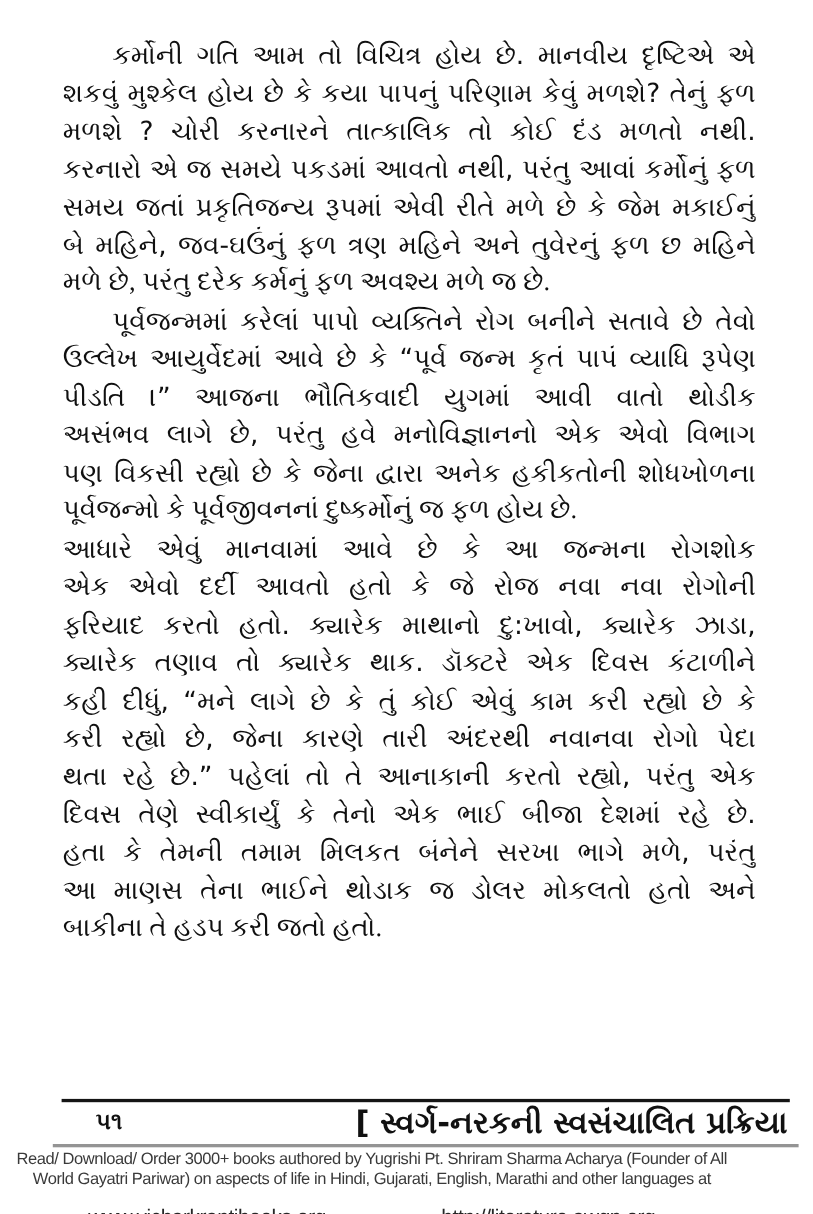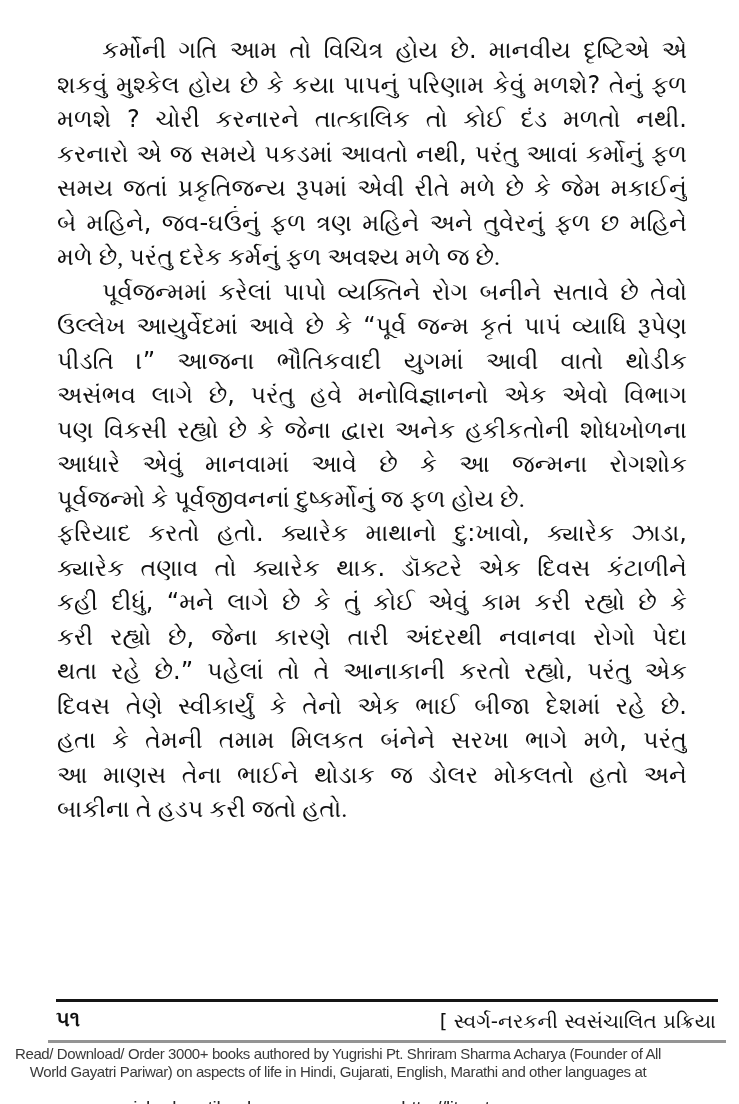--- a/index.html
+++ b/index.html
@@ -53,24 +53,25 @@
     width: 660px;
     display: flex;
     justify-content: space-between;
     align-items: flex-start;
     color: #111111;
   }
   .page-num {
     font-size: 21px;
     font-weight: bold;
     line-height: 30px;
+    margin-left: 31px;
   }
   .running-title {
-    font-size: 20px;
-    font-weight: normal;
+    font-size: 28px;
+    font-weight: bold;
     line-height: 34px;
   }
   .banner-rule {
     position: absolute;
     left: 48px;
     top: 1040px;
     width: 678px;
     height: 3px;
     background: #949494;
   }
@@ -109,22 +110,23 @@
       <div class="line"><span>મળશે ? ચોરી કરનારને તાત્કાલિક તો કોઈ દંડ મળતો નથી. વ્યભિચાર</span></div>
       <div class="line"><span>કરનારો એ જ સમયે પકડમાં આવતો નથી, પરંતુ આવાં કર્મોનું ફળ</span></div>
       <div class="line"><span>સમય જતાં પ્રકૃતિજન્ય રૂપમાં એવી રીતે મળે છે કે જેમ મકાઈનું ફળ</span></div>
       <div class="line"><span>બે મહિને, જવ-ઘઉંનું ફળ ત્રણ મહિને અને તુવેરનું ફળ છ મહિને</span></div>
       <div class="line plast"><span>મળે છે, પરંતુ દરેક કર્મનું ફળ અવશ્ય મળે જ છે.</span></div>
       <div class="line first"><span>પૂર્વજન્મમાં કરેલાં પાપો વ્યક્તિને રોગ બનીને સતાવે છે તેવો</span></div>
       <div class="line"><span>ઉલ્લેખ આયુર્વેદમાં આવે છે કે </span><span class="seg-bold">“પૂર્વ જન્મ કૃતં પાપં વ્યાધિ રૂપેણ</span></div>
       <div class="line"><span class="seg-bold">પીડતિ ।”</span><span> આજના ભૌતિકવાદી યુગમાં આવી વાતો થોડીક</span></div>
       <div class="line"><span>અસંભવ લાગે છે, પરંતુ હવે મનોવિજ્ઞાનનો એક એવો વિભાગ</span></div>
       <div class="line"><span>પણ વિકસી રહ્યો છે કે જેના દ્વારા અનેક હકીકતોની શોધખોળના</span></div>
+      <div class="line plast"><span>પૂર્વજન્મો કે પૂર્વજીવનનાં દુષ્કર્મોનું જ ફળ હોય છે.</span></div>
       <div class="line"><span>આધારે એવું માનવામાં આવે છે કે આ જન્મના રોગશોક</span></div>
-      <div class="line plast"><span>પૂર્વજન્મો કે પૂર્વજીવનનાં દુષ્કર્મોનું જ ફળ હોય છે.</span></div>
+      <div class="line"><span>એક એવો દર્દી આવતો હતો કે જે રોજ નવા નવા રોગોની</span></div>
       <div class="line"><span>ફરિયાદ કરતો હતો. ક્યારેક માથાનો દુ:ખાવો, ક્યારેક ઝાડા,</span></div>
       <div class="line"><span>ક્યારેક તણાવ તો ક્યારેક થાક. ડૉક્ટરે એક દિવસ કંટાળીને</span></div>
       <div class="line"><span>કહી દીધું, “મને લાગે છે કે તું કોઈ એવું કામ કરી રહ્યો છે કે</span></div>
       <div class="line"><span>કરી રહ્યો છે, જેના કારણે તારી અંદરથી નવાનવા રોગો પેદા</span></div>
       <div class="line"><span>થતા રહે છે.” પહેલાં તો તે આનાકાની કરતો રહ્યો, પરંતુ એક</span></div>
       <div class="line"><span>દિવસ તેણે સ્વીકાર્યું કે તેનો એક ભાઈ બીજા દેશમાં રહે છે.</span></div>
       <div class="line"><span>હતા કે તેમની તમામ મિલકત બંનેને સરખા ભાગે મળે, પરંતુ</span></div>
       <div class="line"><span>આ માણસ તેના ભાઈને થોડાક જ ડોલર મોકલતો હતો અને</span></div>
       <div class="line plast"><span>બાકીના તે હડપ કરી જતો હતો.</span></div>
     </div>

